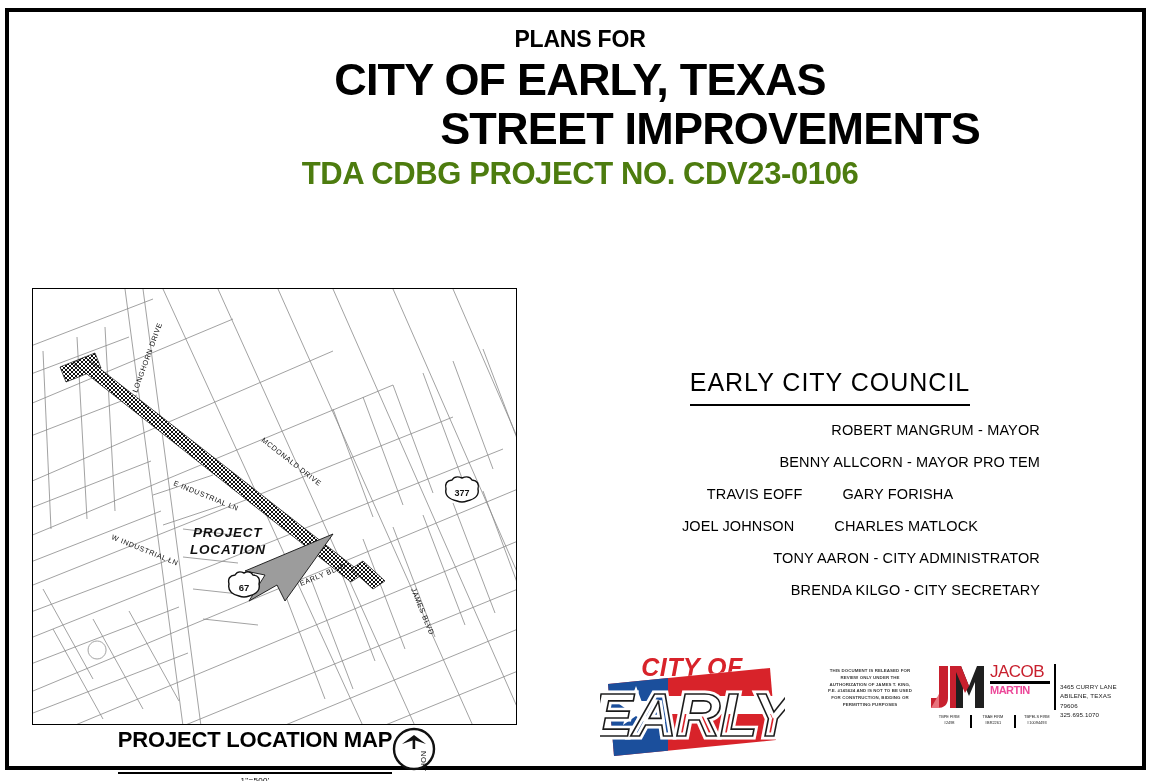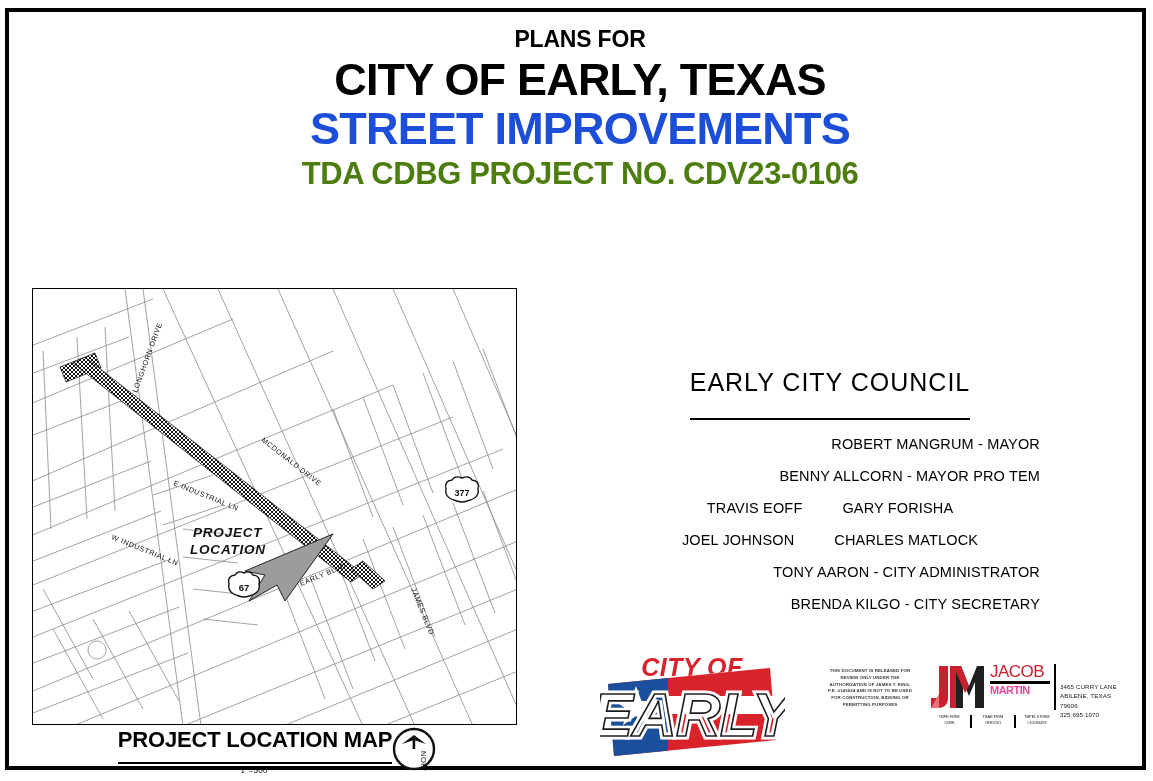--- a/index.html
+++ b/index.html
@@ -5,44 +5,44 @@
   html,body{margin:0;padding:0;background:#ffffff;}
   body{width:1153px;height:781px;position:relative;font-family:"Liberation Sans",sans-serif;overflow:hidden;}
 
   #page{position:absolute;left:0;top:0;width:1153px;height:584px;background:#fff;}
   #border-frame{position:absolute;left:5px;top:8px;width:1141px;height:762px;border:4px solid #000;box-sizing:border-box;}
 
   
   #title-block{position:absolute;left:180px;top:28px;width:800px;text-align:center;}
   .t-plans{font-size:23px;font-weight:bold;letter-spacing:-0.2px;line-height:1.0;color:#000;}
   .t-city{font-size:45px;font-weight:bold;letter-spacing:-0.8px;line-height:1.08;margin-top:5px;color:#000;}
-  .t-street{font-size:45px;font-weight:bold;letter-spacing:-0.8px;line-height:1.05;color:#1d4ed8;}
+  .t-street{font-size:45px;font-weight:bold;letter-spacing:-0.8px;line-height:1.05;color:#000000;text-align:right;}
   .t-proj{font-size:31px;font-weight:bold;letter-spacing:-0.4px;line-height:1.25;margin-top:3px;color:#4d7c0f;}
   .t-date{font-size:31px;font-weight:bold;letter-spacing:-0.3px;line-height:1.2;color:#000;}
 
   
   #council{position:absolute;left:620px;top:368px;width:420px;text-align:center;}
   #council-heading{font-size:25px;letter-spacing:1.0px;color:#000;display:inline-block;
-      border-bottom:2px solid #000;padding-bottom:21px;}
+      border-bottom:2px solid #000;padding-bottom:7px;}
   .council-row{font-size:14.5px;letter-spacing:0.15px;color:#000;margin-top:16px;
       display:flex;justify-content:center;align-items:baseline;}
   .council-row.single{display:block;}
   .cc-a{min-width:0;}
   .cc-gap{display:inline-block;width:40px;}
   #council-list{margin-top:14px;text-align:right;}
 
   
   #map-wrap{position:absolute;left:32px;top:288px;width:485px;height:437px;}
   #map-frame{position:absolute;left:0;top:0;width:485px;height:437px;border:1px solid #000;
       box-sizing:border-box;background:#fff;overflow:hidden;}
   #map-svg{position:absolute;left:0;top:0;}
 
   #map-caption{position:absolute;left:110px;top:727px;width:290px;text-align:center;}
   #map-title{font-size:22px;font-weight:bold;letter-spacing:-0.2px;color:#000;display:inline-block;
-      border-bottom:2px solid #000;padding-bottom:9px;}
+      border-bottom:2px solid #000;padding-bottom:19px;}
   #map-scale{font-size:8px;color:#000;margin-top:2px;letter-spacing:0.3px;}
 
   #north-arrow{position:absolute;left:392px;top:727px;width:44px;height:44px;}
 
   
   #city-logo{position:absolute;left:600px;top:640px;width:185px;height:122px;}
 
   
   #release-note{position:absolute;left:826px;top:668px;width:88px;text-align:center;
       font-size:4.4px;line-height:1.55;letter-spacing:0.1px;color:#3a3a3a;font-weight:bold;}

